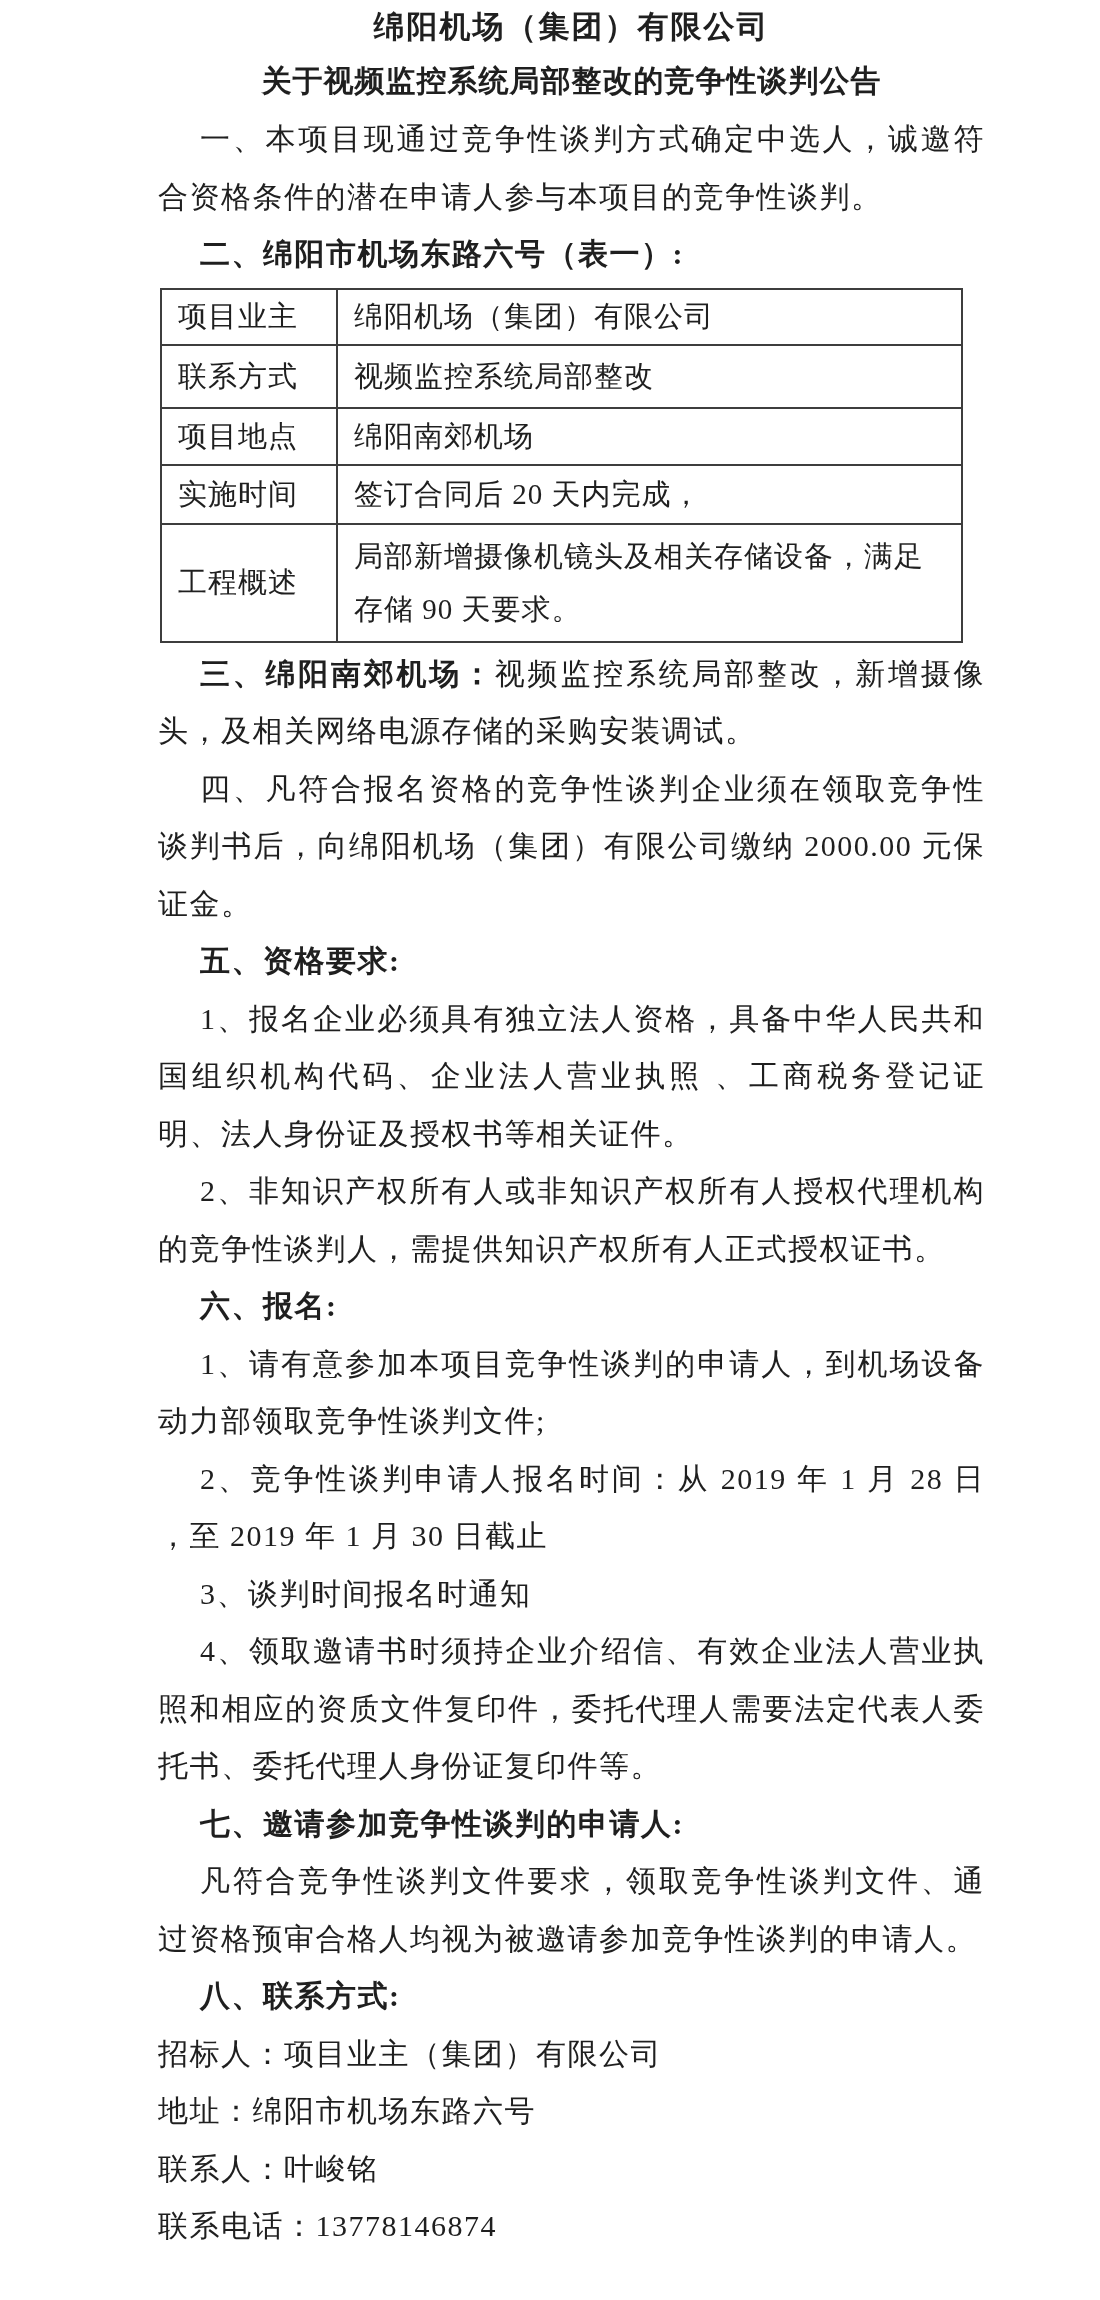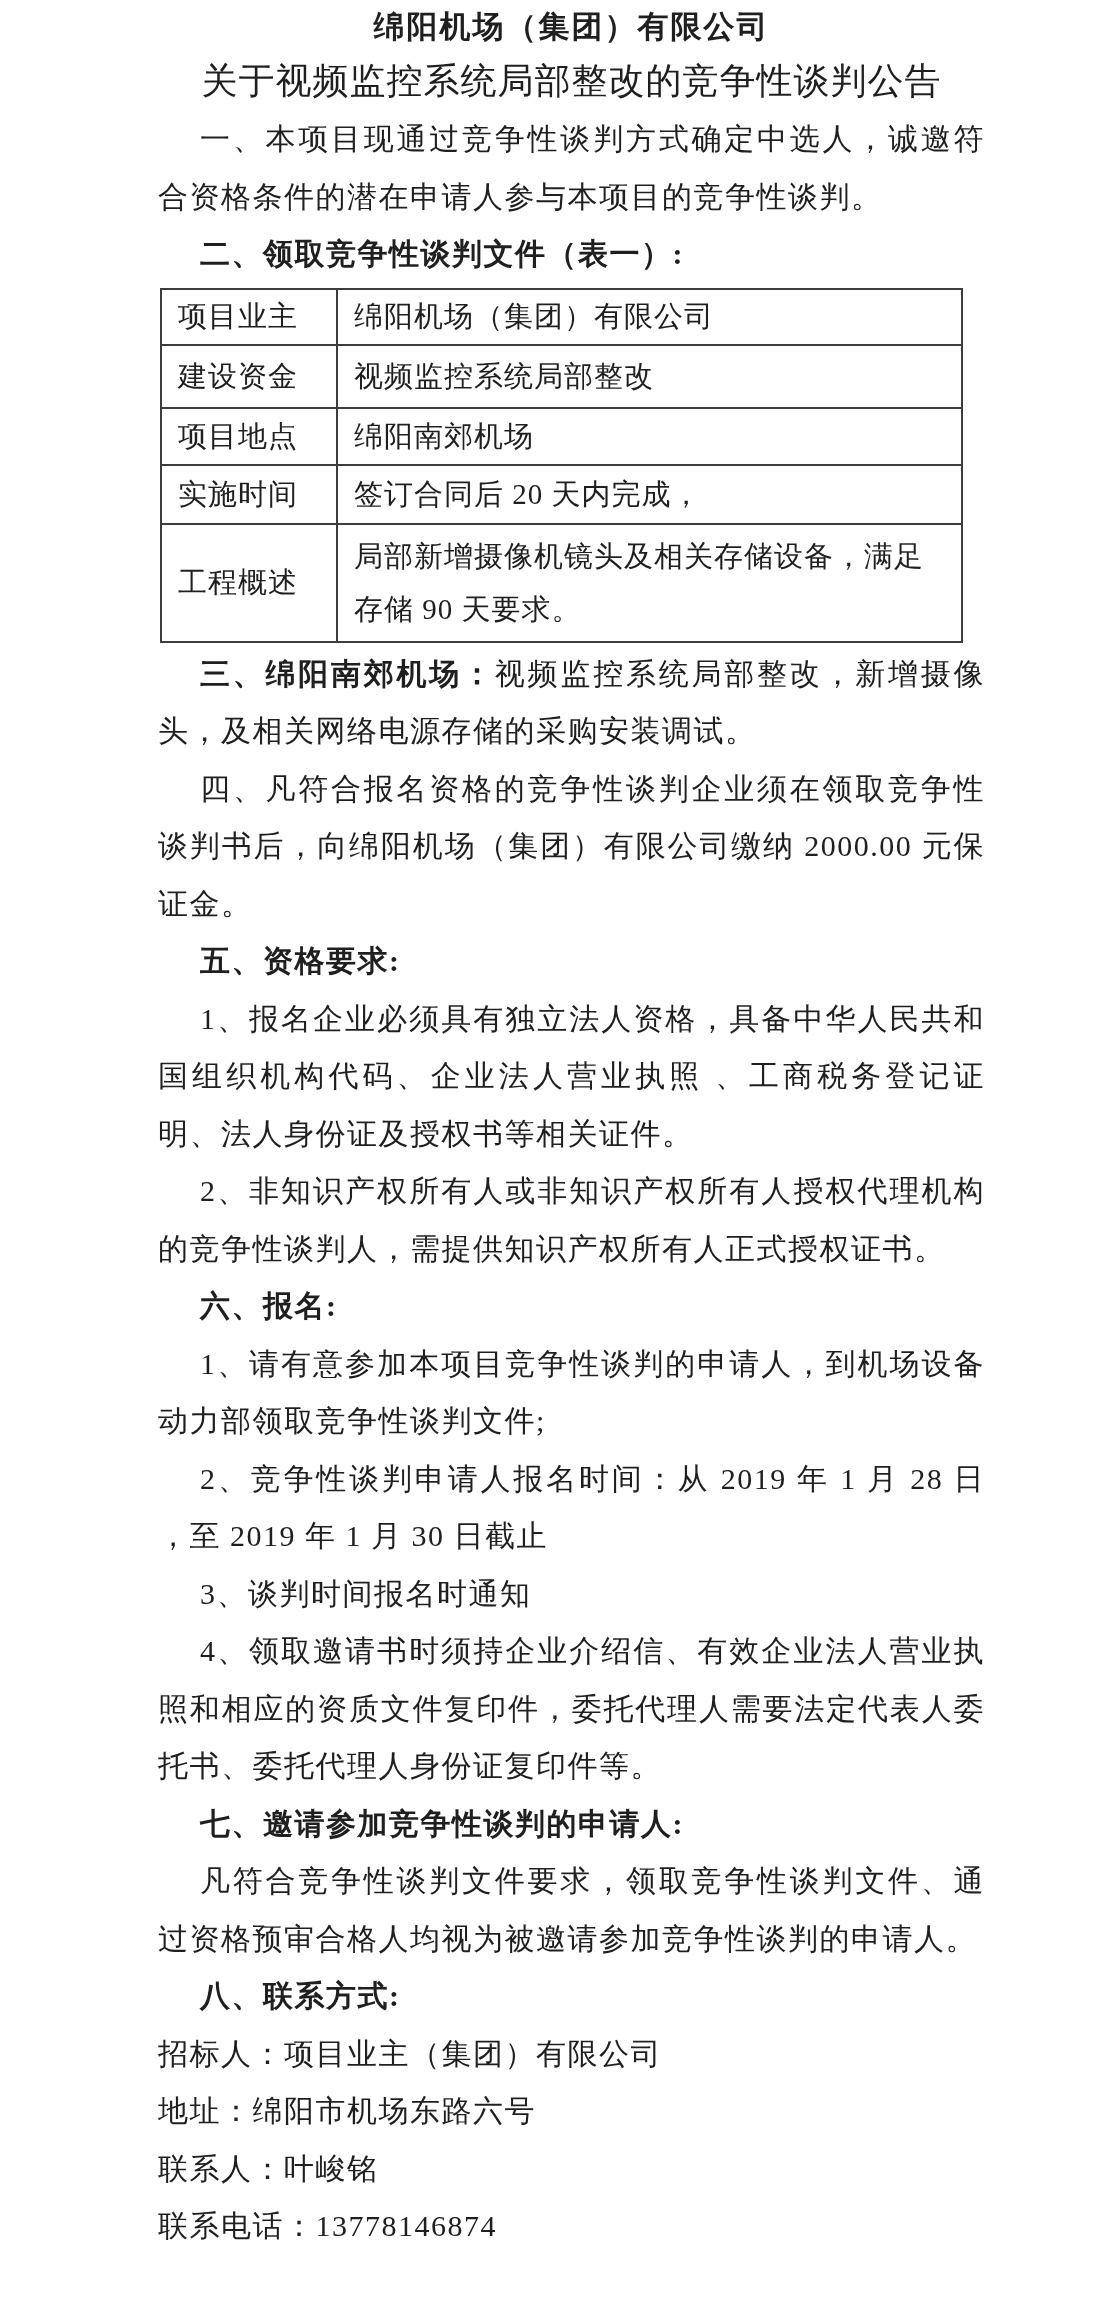--- a/index.html
+++ b/index.html
@@ -24,22 +24,22 @@
   .title {
     text-align: center;
     font-weight: 700;
     font-size: 31px;
     line-height: 40px;
     margin: 7px 0 0 0;
     letter-spacing: 2px;
   }
   .subtitle {
     text-align: center;
-    font-weight: 400;
-    font-size: 36px;
+    font-weight: 700;
+    font-size: 30px;
     line-height: 48px;
     margin: 10px 0 5px 0;
     letter-spacing: 1px;
   }
   .para {
     font-size: 30px;
     line-height: 57.5px;
     text-align: justify;
     letter-spacing: 1.5px;
     margin: 0;
@@ -73,30 +73,30 @@
 </head>
 <body>
 
 <div class="doc">
 
   <p class="title">绵阳机场（集团）有限公司</p>
   <p class="subtitle">关于视频监控系统局部整改的竞争性谈判公告</p>
 
   <p class="para">一、本项目现通过竞争性谈判方式确定中选人，诚邀符合资格条件的潜在申请人参与本项目的竞争性谈判。</p>
 
-  <p class="para bold">二、领取竞争性谈判文件（表一）:</p>
+  <p class="para bold">二、绵阳市机场东路六号（表一）:</p>
 
   <table class="overview">
     <tbody>
       <tr class="h56">
         <td class="lbl">项目业主</td>
         <td>绵阳机场（集团）有限公司</td>
       </tr>
       <tr class="h63">
-        <td class="lbl">建设资金</td>
+        <td class="lbl">联系方式</td>
         <td>视频监控系统局部整改</td>
       </tr>
       <tr class="h57">
         <td class="lbl">项目地点</td>
         <td>绵阳南郊机场</td>
       </tr>
       <tr class="h59">
         <td class="lbl">实施时间</td>
         <td>签订合同后 20 天内完成，</td>
       </tr>

